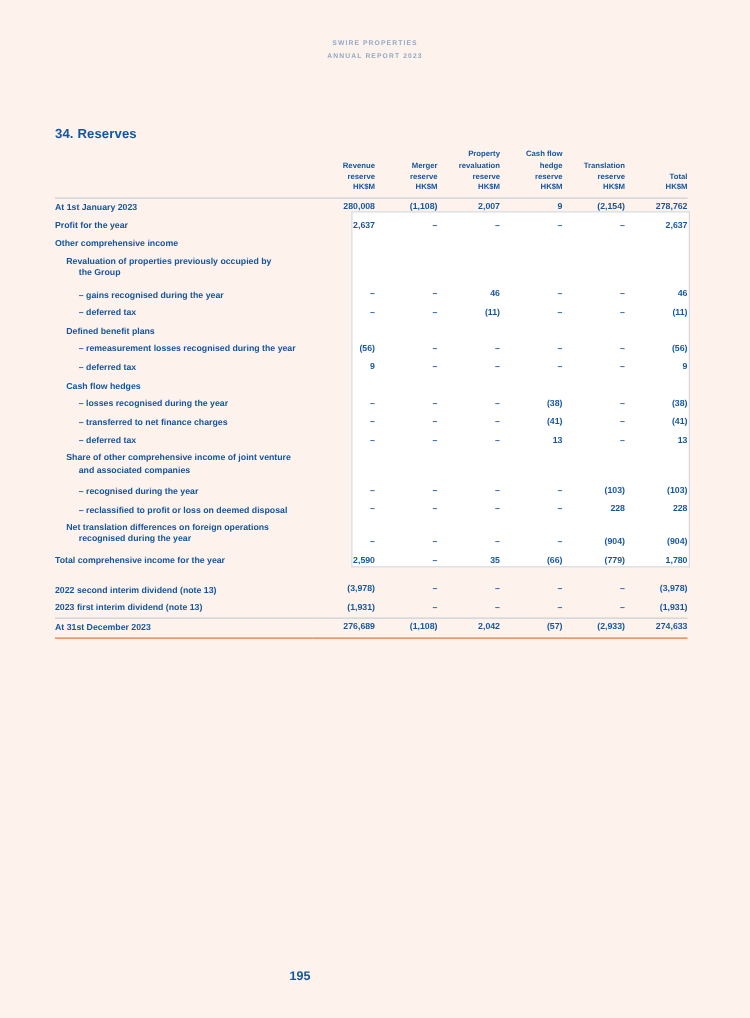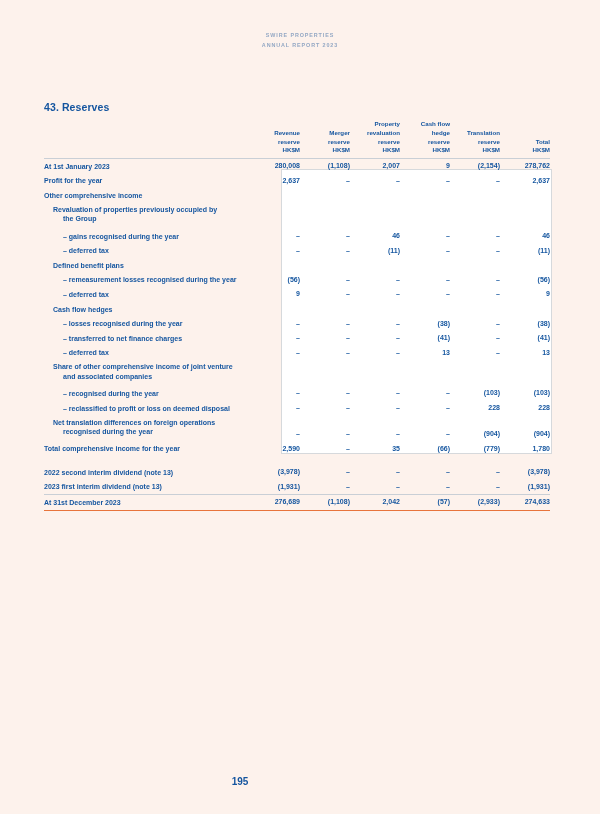--- a/index.html
+++ b/index.html
@@ -122,21 +122,21 @@
   }
 </style>
 </head>
 <body>
 
 <div class="page-header">
   <div>SWIRE PROPERTIES</div>
   <div>ANNUAL REPORT 2023</div>
 </div>
 
-<div class="section-title">43. Reserves</div>
+<div class="section-title">34. Reserves</div>
 
 <div class="table-wrap">
 
   <div class="callout" style="left:237px; top:49px; width:269px; height:283px;"></div>
 
   <table class="reserves">
     <colgroup>
       <col class="c-label">
       <col class="c-num">
         <col class="c-num">

